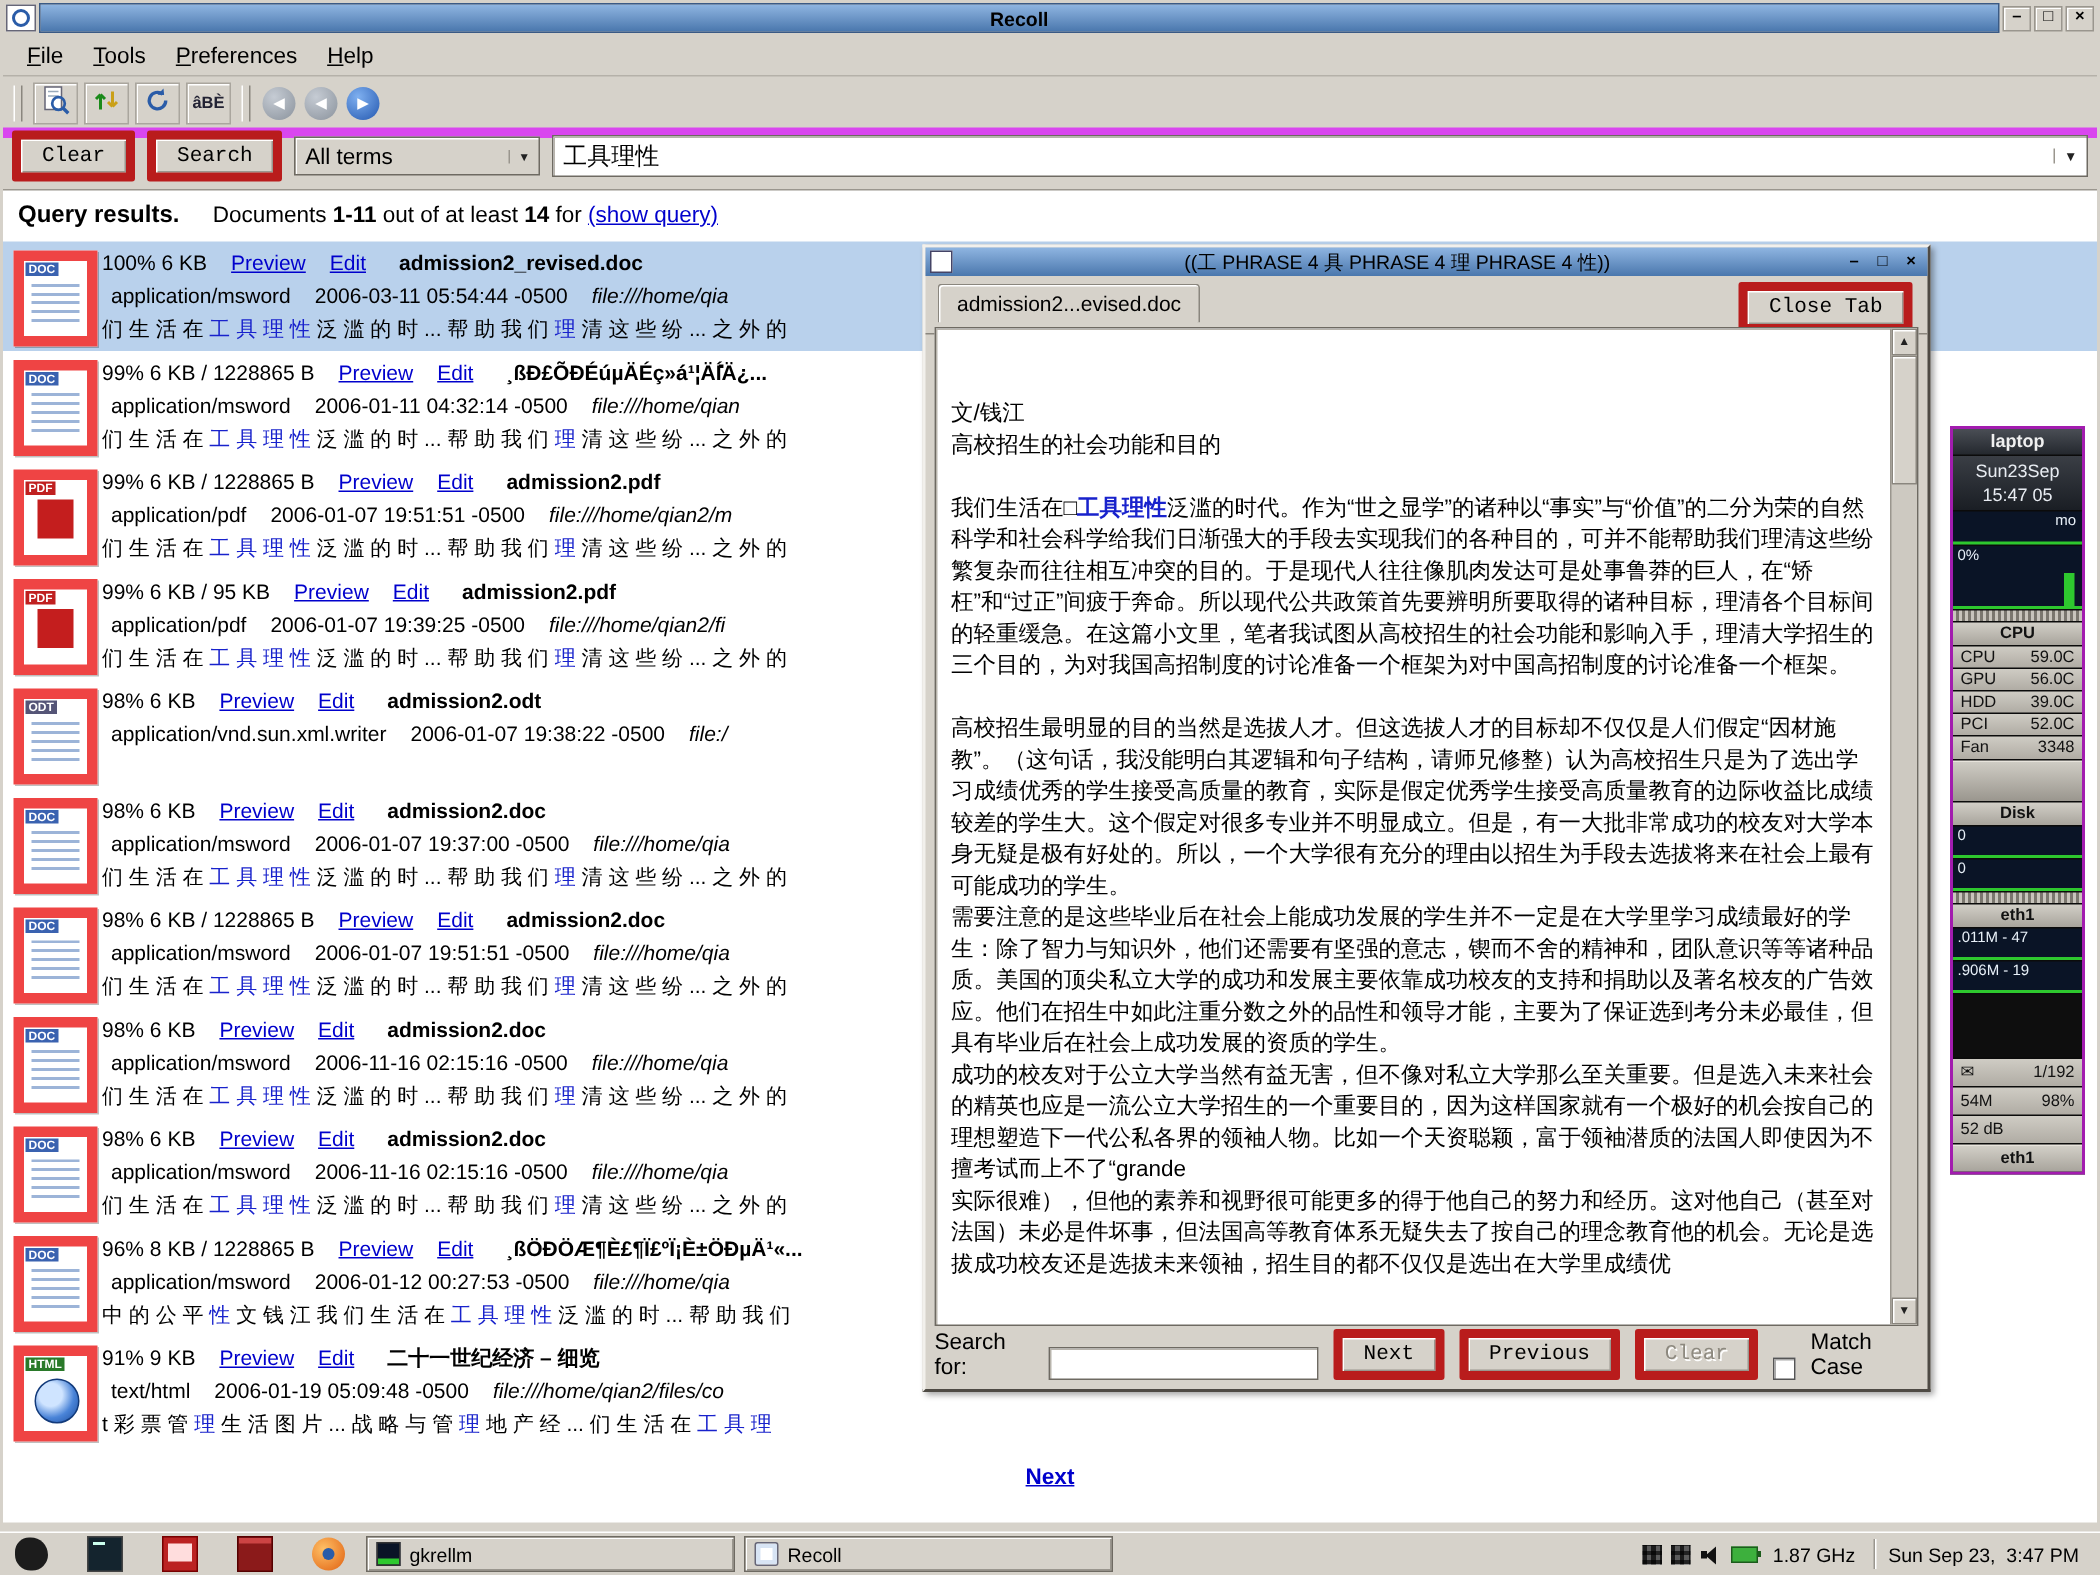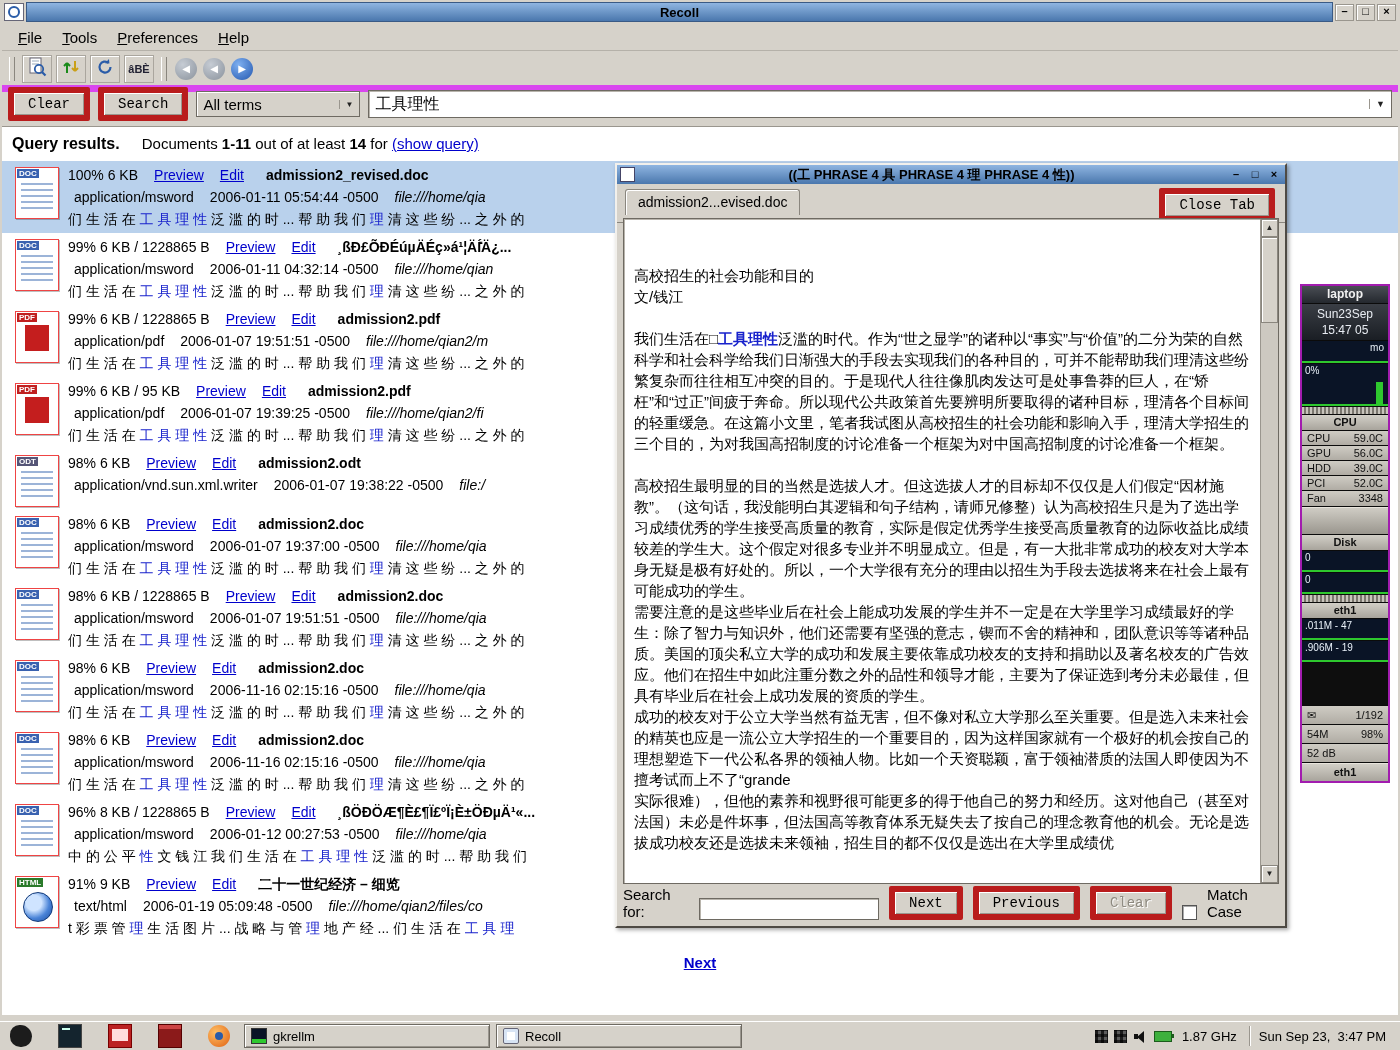--- a/index.html
+++ b/index.html
@@ -51,36 +51,36 @@
   .r-link{margin-right:16px;}
   .r-title{font-weight:bold;margin-left:6px;}
   .r-mime{margin-right:16px;}
   .r-date{margin-right:16px;}
   .r-url{font-style:italic;}
   .r-snippet .hl{color:var(--term-highlight,#1822cc);}
   .next-row{text-align:center;margin-top:12px;}
   .next-link{font-weight:bold;font-size:15px;}
 
   
-  .ficon{width:42px;height:50px;background:#fff;border:1px solid #ef4444;position:relative;box-shadow:1px 1px 0 rgba(0,0,0,.25);}
+  .ficon{width:42px;height:50px;background:#fff;border:7px solid #ef4444;position:relative;box-shadow:1px 1px 0 rgba(0,0,0,.25);}
   .ficon::after{content:"";position:absolute;left:5px;right:5px;top:15px;height:28px;background:repeating-linear-gradient(to bottom,#9cb4d8 0 2px,transparent 2px 6px);}
   .fbadge{position:absolute;top:1px;left:1px;font-size:8px;font-weight:bold;padding:0 2px;color:#fff;background:#3a62b0;z-index:2;}
   .ficon-pdf .fbadge{background:#c02020;}
   .ficon-pdf::before{content:"";position:absolute;left:9px;top:13px;width:24px;height:26px;background:#c41e1e;z-index:1;}
   .ficon-pdf::after{background:none;}
   .ficon-odt .fbadge{background:#557;}
   .ficon-html .fbadge{background:#2a7a2a;}
   .ficon-html::after{background:none;}
   .globe{position:absolute;left:7px;top:15px;width:28px;height:28px;border-radius:50%;background:radial-gradient(circle at 35% 35%,#cfe4ff 0 30%,#4a84d8 60%,#1a4a9a);border:1px solid #123a7a;}
 
   
   .preview-window{position:absolute;left:615px;top:163px;width:668px;height:761px;background:var(--window-bg,#d6d2ca);border:2px solid;border-color:#f2f0ec #4e4a44 #4e4a44 #f2f0ec;box-shadow:2px 2px 4px rgba(0,0,0,.35);z-index:10;}
   .p-titlebar{height:19px;display:flex;align-items:center;background:linear-gradient(to bottom,var(--titlebar-top,#8fb5e1),var(--titlebar-bottom,#4a77ad));padding:0 3px;gap:3px;}
   .p-icon{width:13px;height:13px;background:#fff;border:1px solid #446;flex:none;}
-  .p-title{flex:1;text-align:center;font-size:13px;font-weight:bold;white-space:nowrap;overflow:hidden;}
+  .p-title{flex:1;text-align:center;font-size:13px;font-weight:normal;white-space:nowrap;overflow:hidden;}
   .p-ctl{width:16px;height:15px;text-align:center;font-size:11px;line-height:14px;font-weight:bold;color:#000;}
   .p-tabrow{position:relative;height:33px;padding:5px 8px 0;border-bottom:1px solid #8a867e;}
   .p-tab{display:inline-block;padding:4px 12px 5px;background:var(--window-bg,#d6d2ca);border:1px solid #8a867e;border-bottom:none;border-radius:3px 3px 0 0;font-size:14px;box-shadow:inset 1px 1px 0 #fff;}
   .close-tab{position:absolute;right:10px;top:4px;}
   .p-body{position:absolute;top:53px;left:6px;right:6px;bottom:42px;background:#fff;border:1px solid #6e6a62;box-shadow:inset 1px 1px 0 #b8b4ac;display:flex;overflow:hidden;}
   .p-text{flex:1;padding:4px 10px;font-size:15px;line-height:21px;overflow:hidden;}
   .p-line{min-height:21px;}
   .p-hl{color:var(--term-highlight,#1822cc);font-weight:bold;}
   .p-scrollbar{width:17px;flex:none;background:#cdc9c1;border-left:1px solid #9a968e;display:flex;flex-direction:column;}
   .sb-btn{height:16px;text-align:center;font-size:8px;line-height:16px;background:var(--window-bg,#d6d2ca);border:1px solid #8a867e;box-shadow:inset 1px 1px 0 #fff;color:#222;}
@@ -232,21 +232,21 @@
     </div>
     <div class="results-list">
         <div class="r-row selected">
           <div class="r-iconwrap">
             <div class="ficon ficon-doc">
               <div class="fbadge">DOC</div>
             </div>
           </div>
           <div class="r-body">
             <div class="r-line"><span class="r-meta">100% 6 KB</span><span class="link r-link">Preview</span><span class="link r-link">Edit</span><span class="r-title">admission2_revised.doc</span></div>
-            <div class="r-line r-line2"><span class="r-mime">application/msword</span><span class="r-date">2006-01-11 05:54:44 -0500</span><span class="r-url">file:///home/qia</span></div>
+            <div class="r-line r-line2"><span class="r-mime">application/msword</span><span class="r-date">2006-03-11 05:54:44 -0500</span><span class="r-url">file:///home/qia</span></div>
             <div class="r-line r-snippet"><span>们 生 活 在 </span><span class="hl">工 具 理 性</span><span> 泛 滥 的 时 ... 帮 助 我 们 </span><span class="hl">理</span><span> 清 这 些 纷 ... 之 外 的</span></div>
           </div>
         </div>
         <div class="r-row">
           <div class="r-iconwrap">
             <div class="ficon ficon-doc">
               <div class="fbadge">DOC</div>
             </div>
           </div>
           <div class="r-body">
@@ -380,22 +380,22 @@
     <div class="p-tabrow">
       <div class="p-tab">
         <span>admission2...evised.doc</span>
       </div>
       <button class="btn close-tab">Close Tab</button>
     </div>
     <div class="p-body">
       <div class="p-text">
           <div class="p-line">&nbsp;</div>
           <div class="p-line">&nbsp;</div>
+          <div class="p-line"><span>文/钱江</span></div>
           <div class="p-line"><span>高校招生的社会功能和目的</span></div>
-          <div class="p-line"><span>文/钱江</span></div>
           <div class="p-line">&nbsp;</div>
           <div class="p-line"><span>我们生活在□</span><span class="p-hl">工具理性</span><span>泛滥的时代。作为“世之显学”的诸种以“事实”与“价值”的二分为荣的自然科学和社会科学给我们日渐强大的手段去实现我们的各种目的，可并不能帮助我们理清这些纷繁复杂而往往相互冲突的目的。于是现代人往往像肌肉发达可是处事鲁莽的巨人，在“矫枉”和“过正”间疲于奔命。所以现代公共政策首先要辨明所要取得的诸种目标，理清各个目标间的轻重缓急。在这篇小文里，笔者我试图从高校招生的社会功能和影响入手，理清大学招生的三个目的，为对我国高招制度的讨论准备一个框架为对中国高招制度的讨论准备一个框架。</span></div>
           <div class="p-line">&nbsp;</div>
           <div class="p-line"><span>高校招生最明显的目的当然是选拔人才。但这选拔人才的目标却不仅仅是人们假定“因材施教”。（这句话，我没能明白其逻辑和句子结构，请师兄修整）认为高校招生只是为了选出学习成绩优秀的学生接受高质量的教育，实际是假定优秀学生接受高质量教育的边际收益比成绩较差的学生大。这个假定对很多专业并不明显成立。但是，有一大批非常成功的校友对大学本身无疑是极有好处的。所以，一个大学很有充分的理由以招生为手段去选拔将来在社会上最有可能成功的学生。</span></div>
           <div class="p-line"><span>需要注意的是这些毕业后在社会上能成功发展的学生并不一定是在大学里学习成绩最好的学生：除了智力与知识外，他们还需要有坚强的意志，锲而不舍的精神和，团队意识等等诸种品质。美国的顶尖私立大学的成功和发展主要依靠成功校友的支持和捐助以及著名校友的广告效应。他们在招生中如此注重分数之外的品性和领导才能，主要为了保证选到考分未必最佳，但具有毕业后在社会上成功发展的资质的学生。</span></div>
           <div class="p-line"><span>成功的校友对于公立大学当然有益无害，但不像对私立大学那么至关重要。但是选入未来社会的精英也应是一流公立大学招生的一个重要目的，因为这样国家就有一个极好的机会按自己的理想塑造下一代公私各界的领袖人物。比如一个天资聪颖，富于领袖潜质的法国人即使因为不擅考试而上不了“grande</span></div>
           <div class="p-line"><span>实际很难），但他的素养和视野很可能更多的得于他自己的努力和经历。这对他自己（甚至对法国）未必是件坏事，但法国高等教育体系无疑失去了按自己的理念教育他的机会。无论是选拔成功校友还是选拔未来领袖，招生目的都不仅仅是选出在大学里成绩优</span></div>
         </div>
       <div class="p-scrollbar">
         <div class="sb-btn">▲</div>

